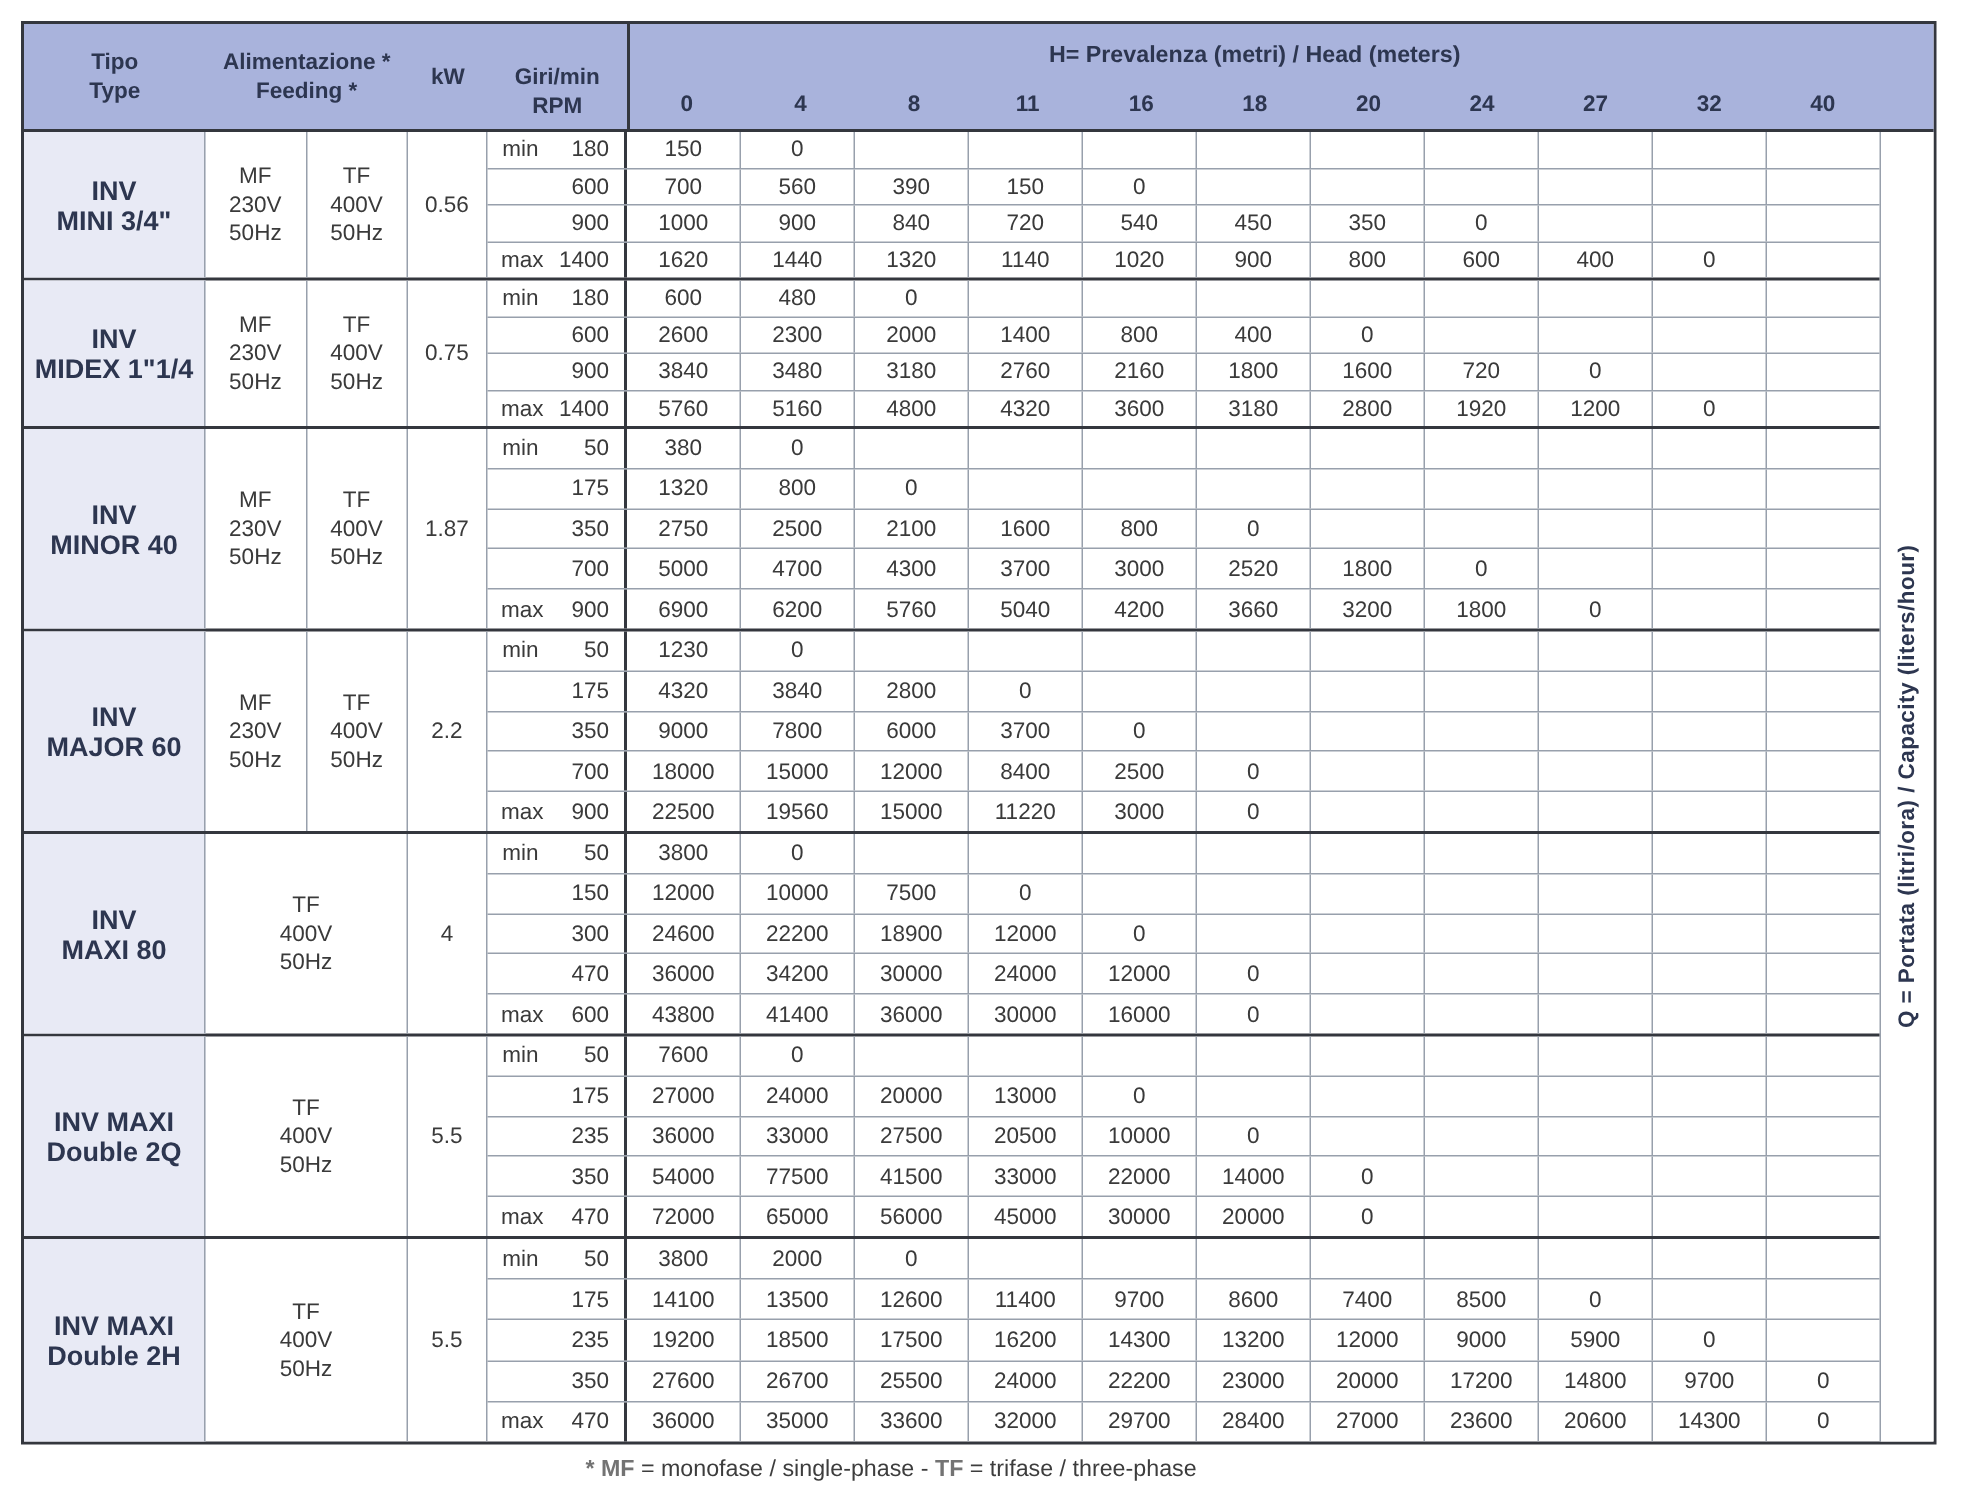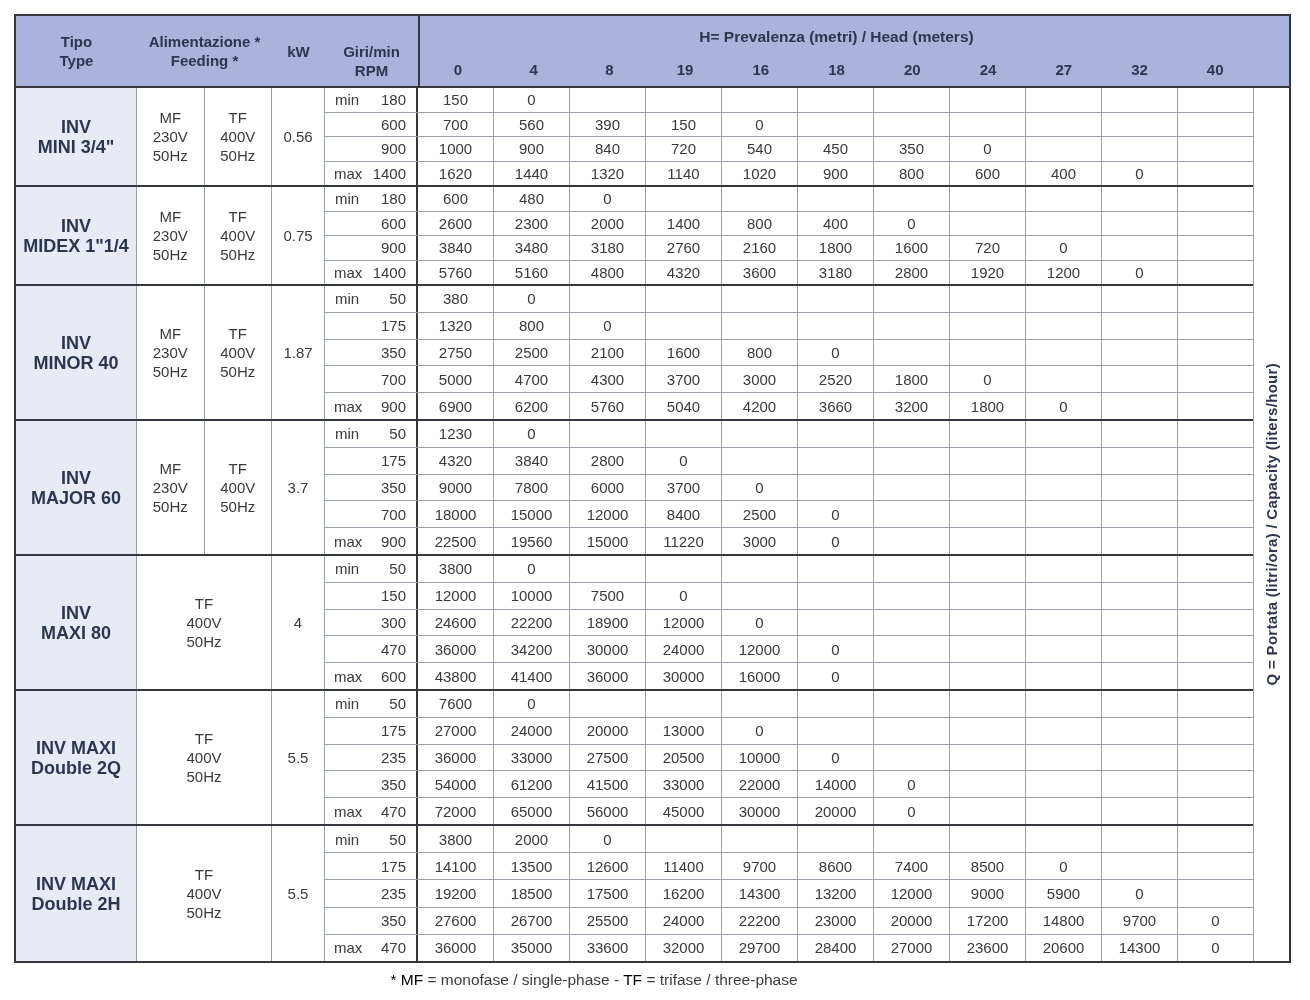--- a/index.html
+++ b/index.html
@@ -78,21 +78,21 @@
   .c-val{
     flex:1;display:flex;align-items:center;justify-content:center;
     font-size:15px;color:var(--ink);min-width:0;
   }
   .c-val:not(:last-child){border-right:1px solid var(--light);}
   
   .footnote{
     position:absolute;left:14px;top:966px;width:1160px;text-align:center;
     font-size:15.5px;color:#3d3d3d;line-height:28px;
   }
-  .footnote b{font-weight:normal;color:#000000;}
+  .footnote b{font-weight:bold;color:#737373;}
 </style>
 </head>
 <body>
 
 <div class="sheet">
   <div class="tbl">
 
     <div class="thead">
       <div class="hc hc-tipo">
         <div>Tipo</div>
@@ -109,21 +109,21 @@
       </div>
       <div class="hc-h">
         <div class="h-title">
           <span class="h-strong">H</span>
             <span> = Prevalenza (metri) / Head (meters)</span>
         </div>
         <div class="h-cols">
             <div class="h-col">0</div>
             <div class="h-col">4</div>
             <div class="h-col">8</div>
-            <div class="h-col">19</div>
+            <div class="h-col">11</div>
             <div class="h-col">16</div>
             <div class="h-col">18</div>
             <div class="h-col">20</div>
             <div class="h-col">24</div>
             <div class="h-col">27</div>
             <div class="h-col">32</div>
             <div class="h-col">40</div>
           </div>
       </div>
       <div class="hc-q"></div>
@@ -425,21 +425,21 @@
                 <div class="fl">MF</div>
                 <div class="fl">230V</div>
                 <div class="fl">50Hz</div>
               </div>
               <div class="feed-sub">
                 <div class="fl">TF</div>
                 <div class="fl">400V</div>
                 <div class="fl">50Hz</div>
               </div>
             </div>
-            <div class="c-kw">3.7</div>
+            <div class="c-kw">2.2</div>
             <div class="c-rows">
               <div class="srow">
                 <div class="c-rpm">
                   <div class="rpm-label">min</div>
                   <div class="rpm-val">50</div>
                 </div>
                 <div class="c-val">1230</div>
                 <div class="c-val">0</div>
                 <div class="c-val"></div>
                 <div class="c-val"></div>
@@ -686,21 +686,21 @@
                 <div class="c-val"></div>
                 <div class="c-val"></div>
                 <div class="c-val"></div>
               </div>
               <div class="srow">
                 <div class="c-rpm">
                   <div class="rpm-label"></div>
                   <div class="rpm-val">350</div>
                 </div>
                 <div class="c-val">54000</div>
-                <div class="c-val">61200</div>
+                <div class="c-val">77500</div>
                 <div class="c-val">41500</div>
                 <div class="c-val">33000</div>
                 <div class="c-val">22000</div>
                 <div class="c-val">14000</div>
                 <div class="c-val">0</div>
                 <div class="c-val"></div>
                 <div class="c-val"></div>
                 <div class="c-val"></div>
                 <div class="c-val"></div>
               </div>

